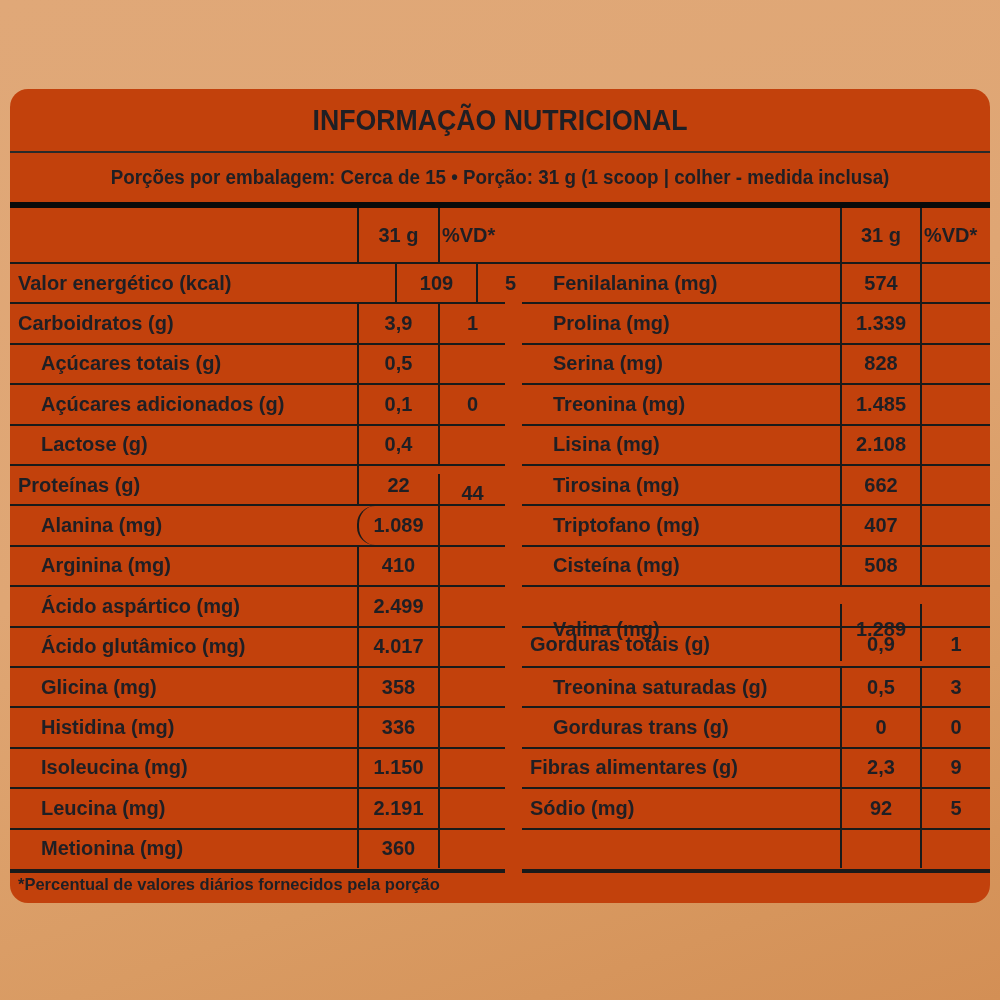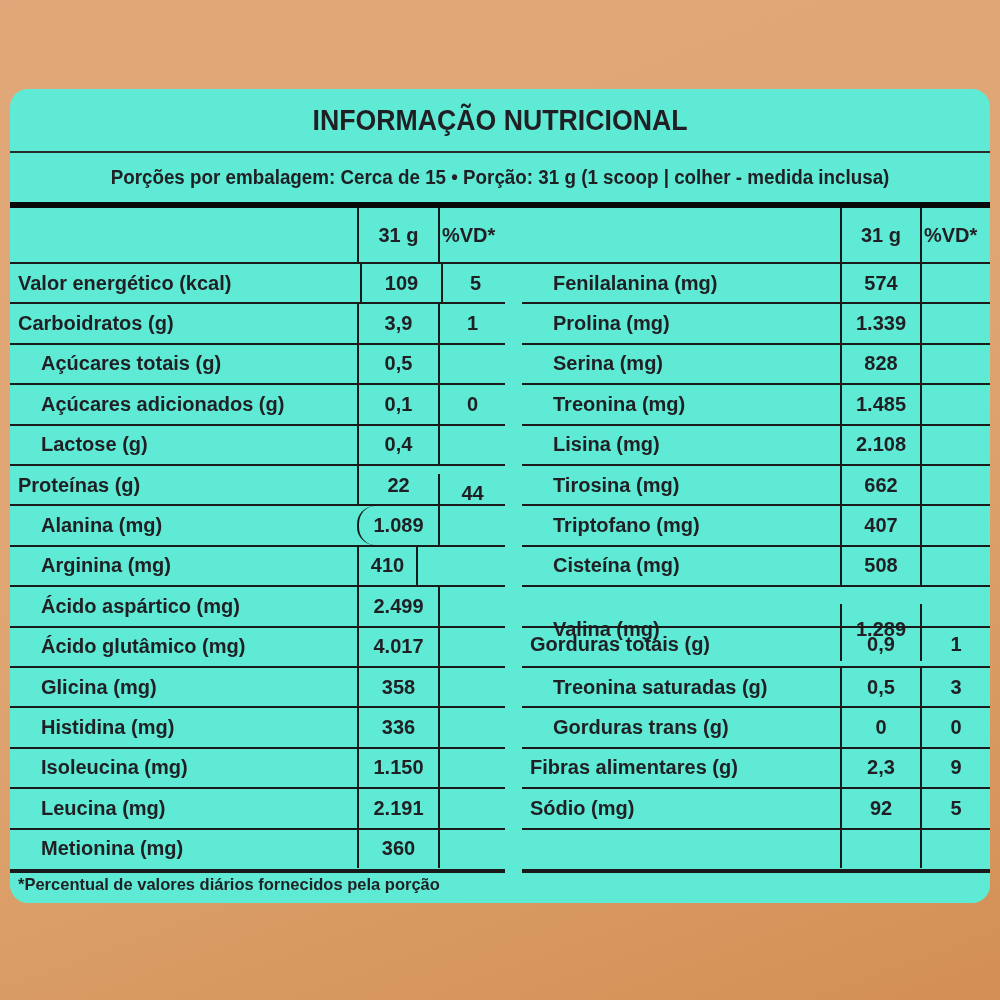--- a/index.html
+++ b/index.html
@@ -5,21 +5,21 @@
   html, body { margin: 0; padding: 0; }
   body {
     width: 1000px; height: 1000px; overflow: hidden;
     background: linear-gradient(160deg, #e0a878 0%, #dfa674 45%, #d99b63 75%, #d38f55 100%);
     font-family: "Liberation Sans", sans-serif;
     color: #1f1f24;
     position: relative;
   }
   .card {
     position: absolute; left: 10px; top: 89px; width: 980px; height: 814px;
-    background: #5eead4;
+    background: #c2410c;
     border-radius: 18px;
     overflow: hidden;
   }
   .title {
     position: absolute; left: 0; top: 0; width: 980px; height: 62px;
     display: flex; align-items: center; justify-content: center;
     font-weight: bold; font-size: 29px; letter-spacing: 0px;
     transform: scaleX(0.92);
   }
   .rule-thin { position: absolute; left: 0; width: 980px; height: 2px; background: #2a2a2a; }
@@ -58,21 +58,21 @@
     <div class="cell num" style="width:81px;">31 g</div>
     <div class="cell num" style="width:85px; justify-content:flex-start; padding-left:2px;">%VD*</div>
     <div class="cell label" style="width:317px;"></div>
     <div class="cell num" style="width:80px;">31 g</div>
     <div class="cell num" style="width:70px; justify-content:flex-start; padding-left:2px;">%VD*</div>
   </div>
   <div class="hline" style="top:173px; left:0; width:980px;"></div>
 
   <div id="left-table">
       <div class="row" style="top: 175px; left: 0px; height: 38.4px;">
-        <div class="cell label" style="width: 350px;">Valor energético (kcal)</div>
+        <div class="cell label" style="width: 385px;">Valor energético (kcal)</div>
         <div class="cell num" style="width: 81px;">109</div>
         <div class="cell num" style="width: 67px;">5</div>
       </div>
       <div class="hline" style="top: 213.4px; left: 0px; width: 495px;"></div>
       <div class="row" style="top: 215.4px; left: 0px; height: 38.4px;">
         <div class="cell label" style="width: 347px;">Carboidratos (g)</div>
         <div class="cell num" style="width: 81px;">3,9</div>
         <div class="cell num" style="width: 67px;">1</div>
       </div>
       <div class="hline" style="top: 253.8px; left: 0px; width: 495px;"></div>
@@ -101,21 +101,21 @@
       </div>
       <div class="hline" style="top: 415.4px; left: 0px; width: 495px;"></div>
       <div class="row" style="top: 417.4px; left: 0px; height: 38.4px;">
         <div class="cell label indent" style="width: 347px;">Alanina (mg)</div>
         <div class="cell num" style="width: 81px; border-radius: 18px;">1.089</div>
         <div class="cell num" style="width: 67px;"></div>
       </div>
       <div class="hline" style="top: 455.8px; left: 0px; width: 495px;"></div>
       <div class="row" style="top: 457.8px; left: 0px; height: 38.4px;">
         <div class="cell label indent" style="width: 347px;">Arginina (mg)</div>
-        <div class="cell num" style="width: 59px;">410</div>
+        <div class="cell num" style="width: 81px;">410</div>
         <div class="cell num" style="width: 67px;"></div>
       </div>
       <div class="hline" style="top: 496.2px; left: 0px; width: 495px;"></div>
       <div class="row" style="top: 498.2px; left: 0px; height: 38.4px;">
         <div class="cell label indent" style="width: 347px;">Ácido aspártico (mg)</div>
         <div class="cell num" style="width: 81px;">2.499</div>
         <div class="cell num" style="width: 67px;"></div>
       </div>
       <div class="hline" style="top: 536.6px; left: 0px; width: 495px;"></div>
       <div class="row" style="top: 538.6px; left: 0px; height: 38.4px;">

